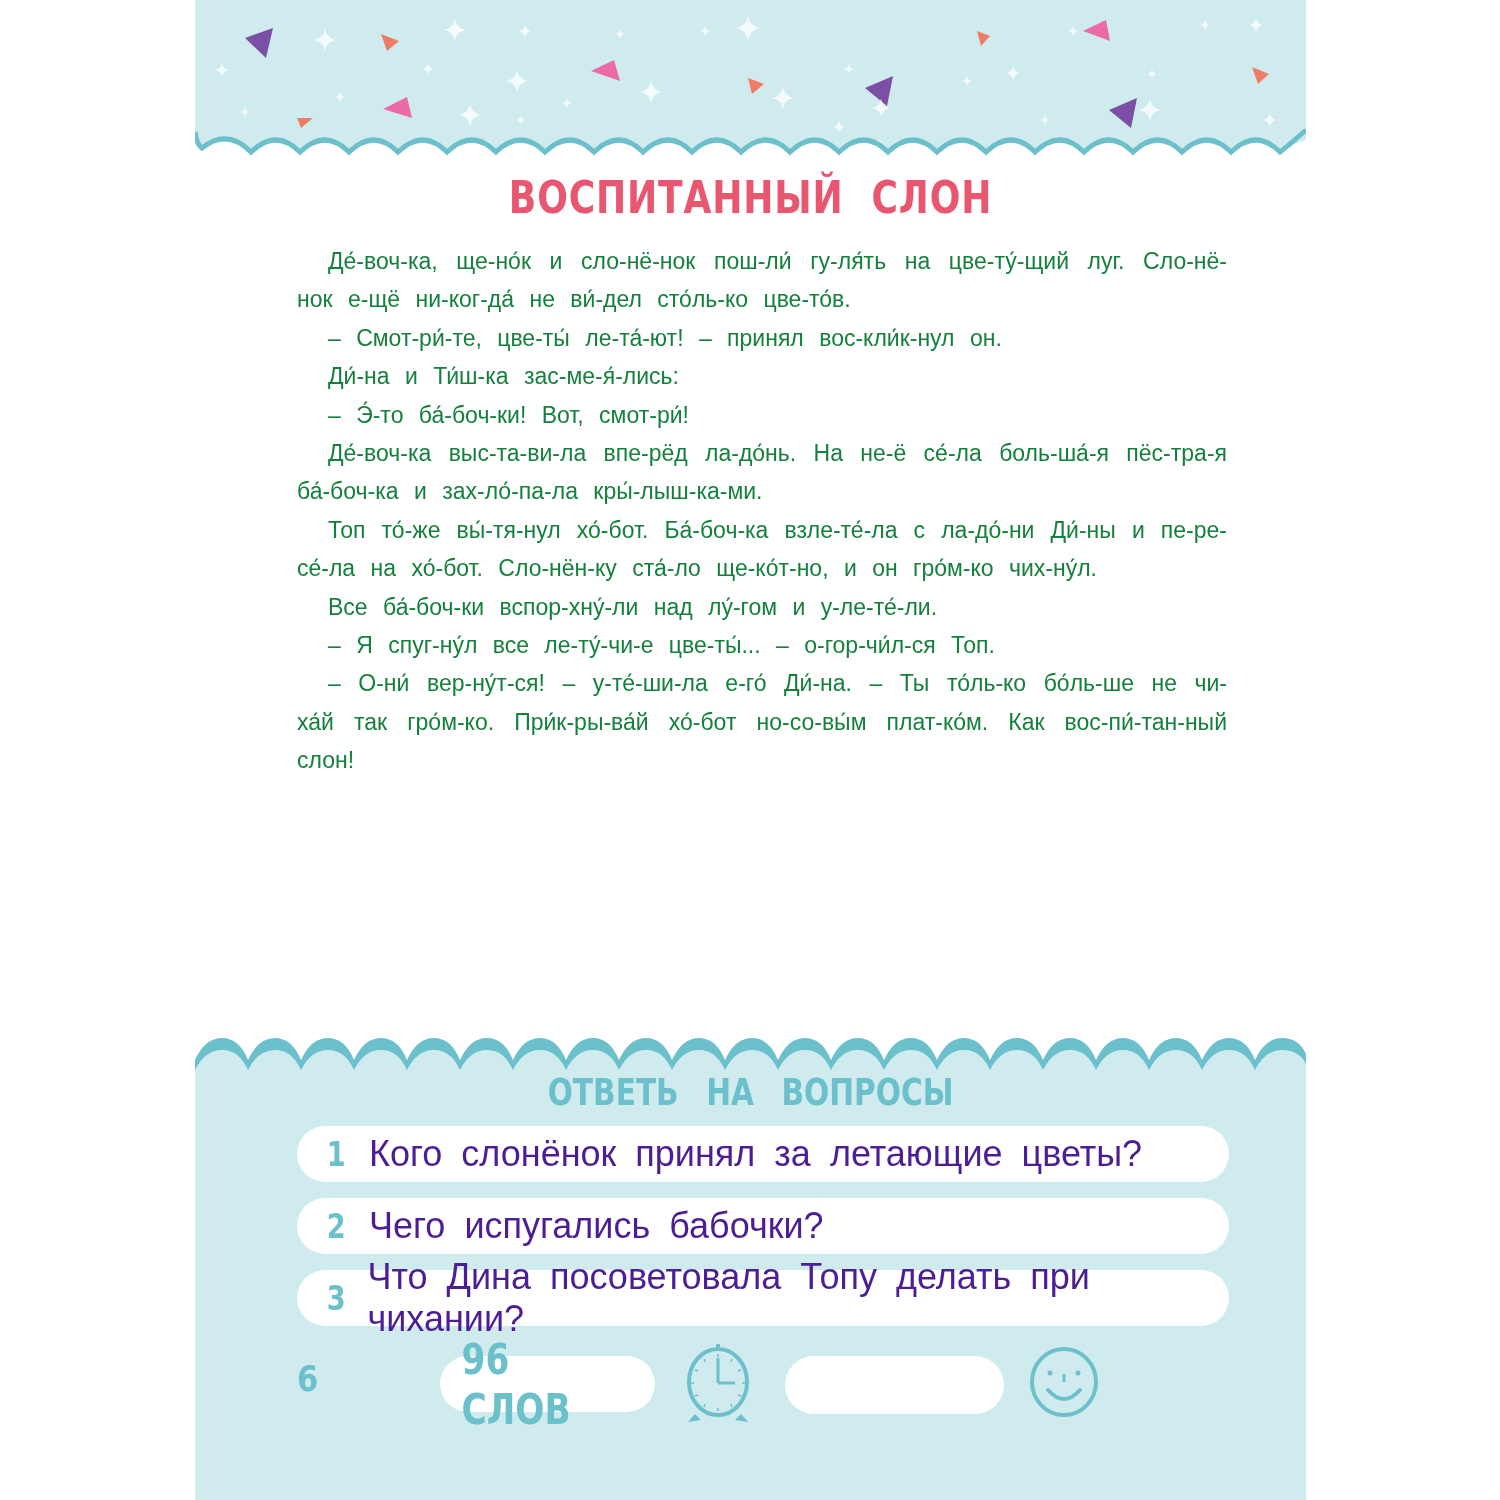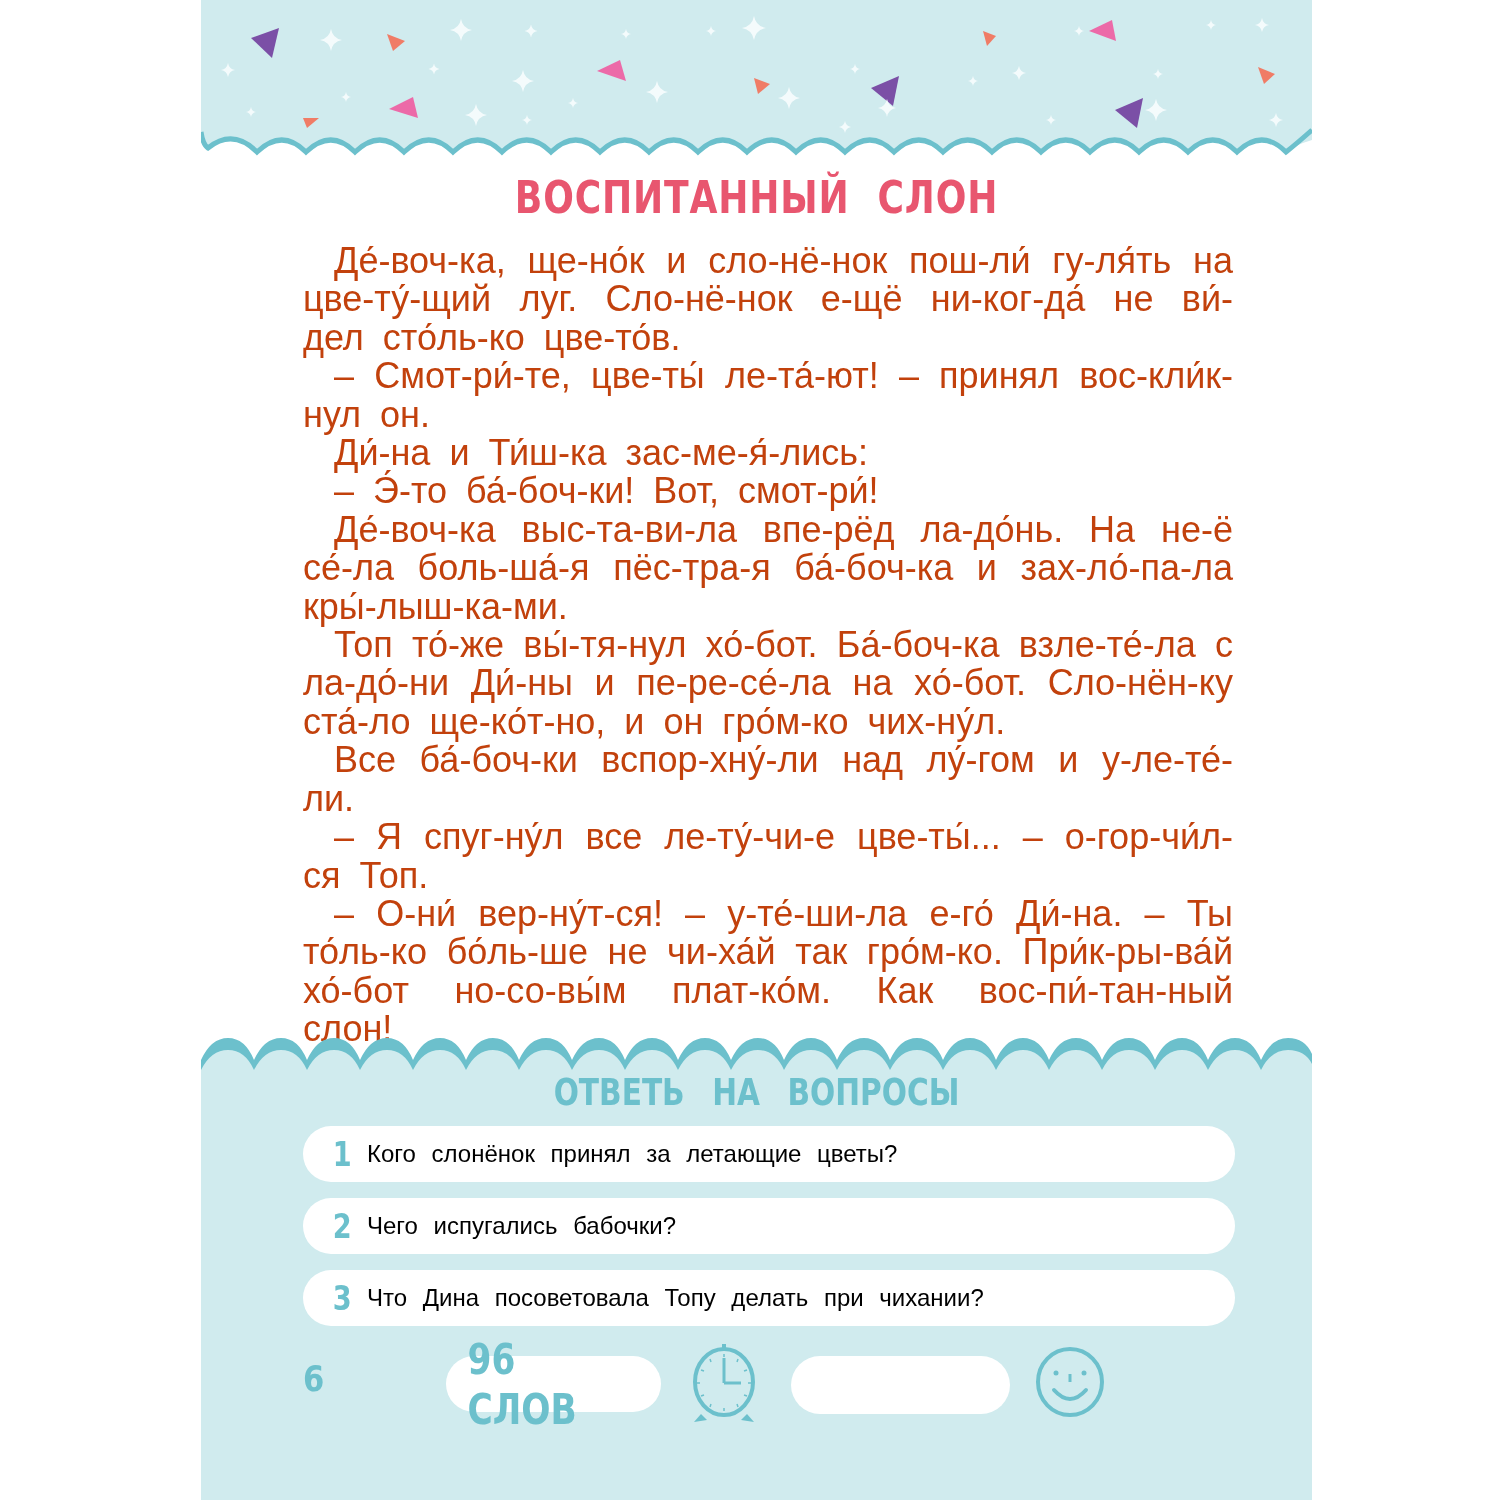--- a/index.html
+++ b/index.html
@@ -1,32 +1,32 @@
 <!DOCTYPE html>
 <html><head>
 <meta charset="utf-8">
 <style>
   html, body { margin:0; padding:0; background:#ffffff; }
   body { width:1500px; height:1500px; position:relative; overflow:hidden; font-family:"Liberation Sans", sans-serif; }
-  .page { position:absolute; left:201px; top:0; width:1111px; height:1220px; background:#ffffff; }
+  .page { position:absolute; left:195px; top:0; width:1111px; height:1220px; background:#ffffff; }
   .header-band { position:absolute; left:0; top:0; width:1111px; height:160px; }
   .header-band svg { display:block; }
   .title { position:absolute; left:0; top:172px; width:1111px; text-align:center; color:#e8566f;
     font-family:"DejaVu Sans", sans-serif; font-weight:bold; font-size:44px; letter-spacing:1px; word-spacing:18px; transform:scaleX(0.82); }
-  .story { position:absolute; left:102px; top:242px; width:930px; font-size:36px; line-height:38.4px; color:#c2410c;
+  .story { position:absolute; left:102px; top:242px; width:930px; font-size:23px; line-height:38.4px; color:#15803d;
     font-family:"Liberation Sans", sans-serif; }
   .story p { margin:0; text-align:justify; text-align-last:left; word-spacing:9px; }
   .story p.ind { text-indent:31px; }
   .bottom-band { position:absolute; left:0; top:1030px; width:1111px; height:470px; }
   .q-title { position:absolute; left:0; top:1070px; width:1111px; text-align:center; color:#6cc0cc;
     font-family:"DejaVu Sans", sans-serif; font-weight:bold; font-size:38px; word-spacing:22px; transform:scaleX(0.78); }
   .q-list { position:absolute; left:102px; top:1126px; width:932px; }
   .q-item { height:56px; background:#ffffff; border-radius:30px; margin-bottom:16px; display:flex; align-items:center; padding-left:26px; }
   .q-num { color:#6cc0cc; font-family:"DejaVu Sans", sans-serif; font-weight:bold; font-size:34px; width:38px; transform:scaleX(0.8); }
-  .q-text { font-size:24px; color:#000000; word-spacing:9px; }
+  .q-text { font-size:36px; color:#4c1d95; word-spacing:9px;margin-left:8px; }
   .footer { position:absolute; left:0; top:1340px; width:1111px; height:90px; }
   .page-num { position:absolute; left:100px; top:18px; color:#6cc0cc; font-family:"DejaVu Sans", sans-serif; font-weight:bold; font-size:36px; transform:scaleX(0.85); }
   .word-count { position:absolute; left:245px; top:16px; width:215px; height:56px; background:#fff; border-radius:30px; display:flex; align-items:center; justify-content:center; color:#6cc0cc; font-family:"DejaVu Sans", sans-serif; font-weight:bold; font-size:43px; word-spacing:14px; }
   .word-count span { display:inline-block; transform:scaleX(0.8); }
   .clock { position:absolute; left:488px; top:2px; width:70px; height:82px; }
   .time-field { position:absolute; left:590px; top:16px; width:215px; height:56px; background:#fff; border-radius:30px; border:none; }
   .smile { position:absolute; left:833px; top:6px; width:72px; height:72px; }
 </style>
 </head>
 <body>

